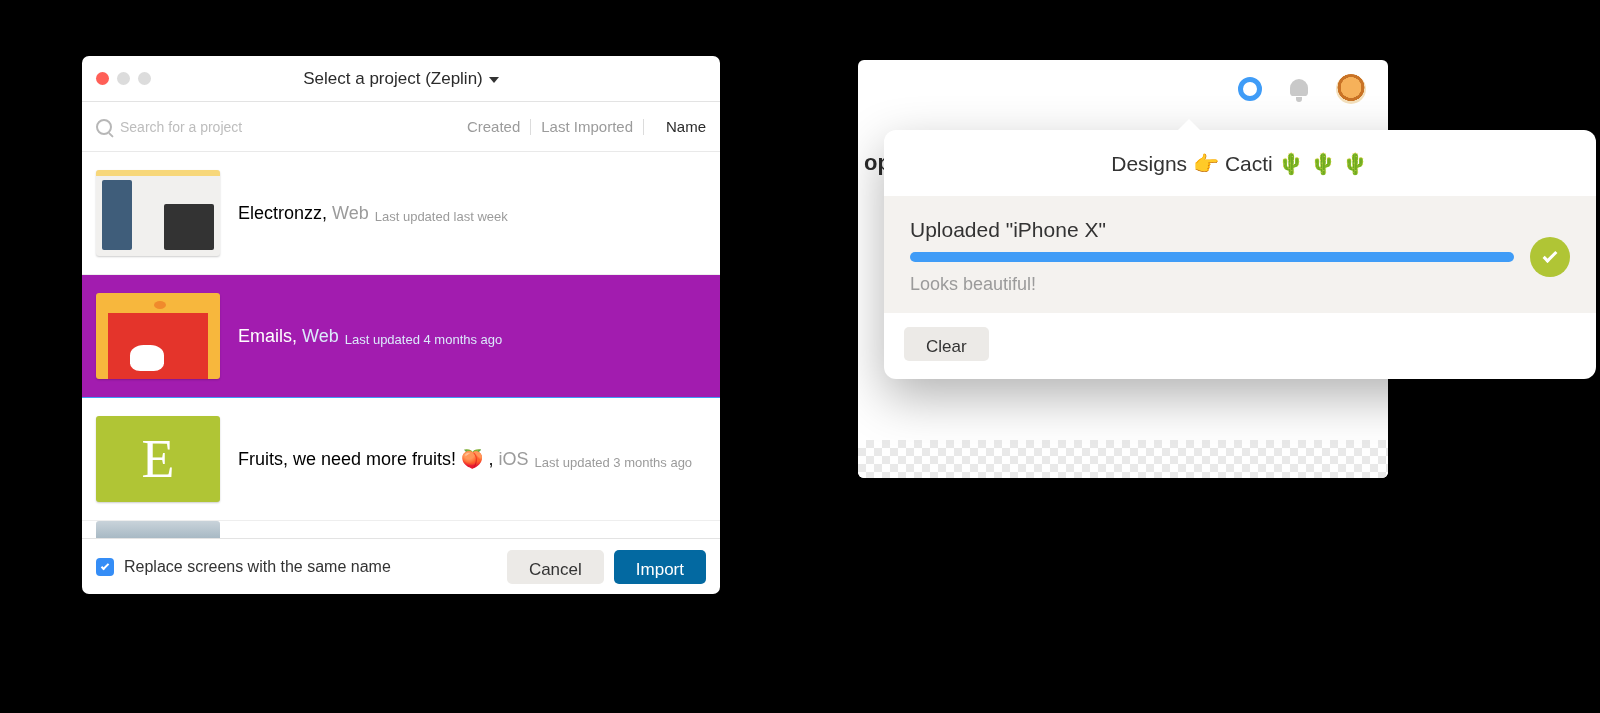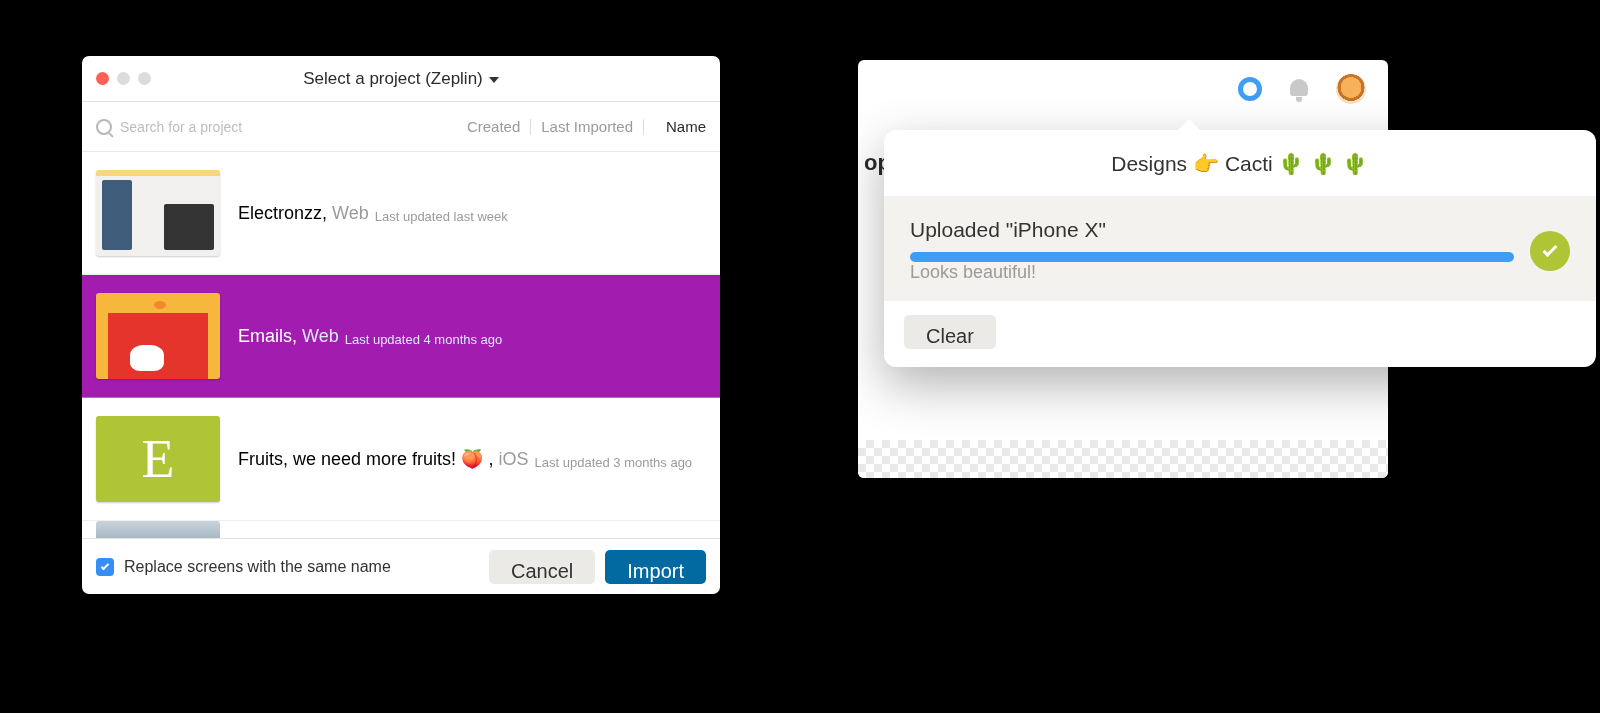--- a/index.html
+++ b/index.html
@@ -197,21 +197,21 @@
     color:#333;
     flex-shrink:0;
   }
   .chk {
     width:18px;height:18px;background:#358df6;border-radius:4px;
     display:flex;align-items:center;justify-content:center;
   }
   .chk-mark{width:8px;height:4px;border-left:2px solid #fff;border-bottom:2px solid #fff;transform:rotate(-45deg);margin-top:-2px;}
   .footer-spacer{flex:1;}
   .btn {
-    height:34px;padding:10px 22px;border-radius:5px;border:none;font-size:20px;cursor:pointer;
+    height:34px;padding:10px 22px;border-radius:5px;border:none;font-size:17px;cursor:pointer;
   }
   .btn-cancel{background:#eceae7;color:#333;}
   .btn-import{background:#0369a1;color:#fff;font-weight:500;}
 
   
   .right-bg {
     position:absolute;
     left: 858px;
     top: 60px;
     width: 530px;
@@ -260,21 +260,21 @@
   .pop-title{
     text-align:center;font-size:21px;color:#333;padding:22px 0 20px;font-weight:400;
   }
   .pop-body{
     background:#f4f2ef;padding:22px 26px 18px;
   }
   .upload-line{display:flex;align-items:center;gap:16px;}
   .upload-main{flex:1;}
   .upload-txt{font-size:21px;color:#333;margin-bottom:10px;}
   .progress{height:10px;border-radius:5px;background:#3f9cf7;width:100%;}
-  .upl-sub{font-size:18px;color:#9b9b9b;}
+  .upl-sub{font-size:18px;color:#9b9b9b;margin-top:12px;}
   .done{
     width:40px;height:40px;border-radius:50%;background:#b0c535;
     display:flex;align-items:center;justify-content:center;flex-shrink:0;
   }
   .done-mark{width:14px;height:7px;border-left:3px solid #fff;border-bottom:3px solid #fff;transform:rotate(-45deg);margin-top:-3px;}
   .pop-foot{padding:14px 20px 18px;}
   .btn-clear{background:#eceae7;color:#333;}
 </style>
 </head>
 <body>

